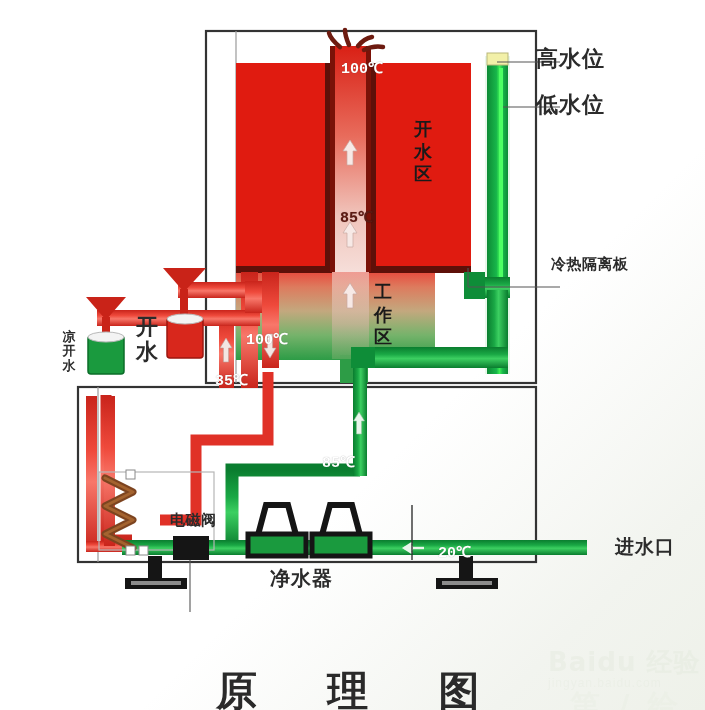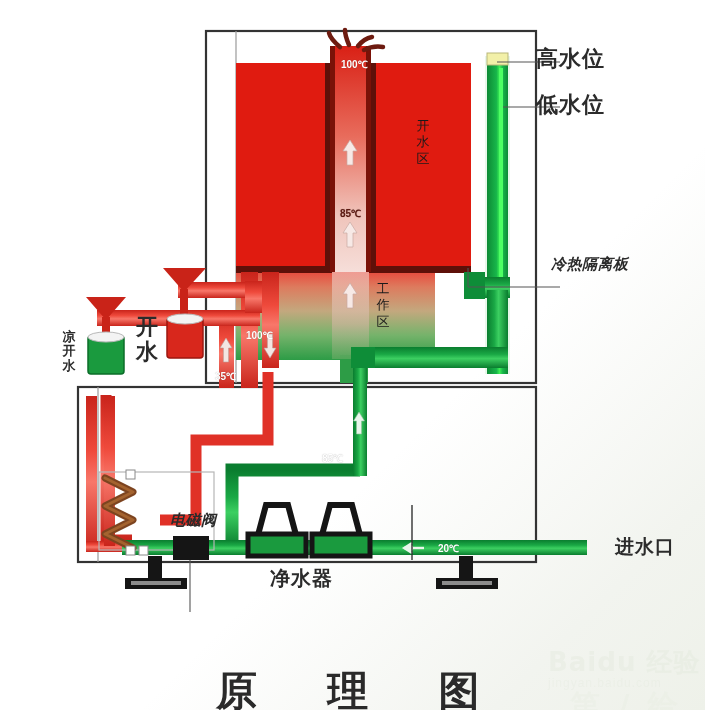--- a/index.html
+++ b/index.html
@@ -19,37 +19,37 @@
   .lbl{
     position:absolute;
     font-family:"DejaVu Sans","Liberation Sans",sans-serif;
     color:#2b2b2b;
     font-weight:bold;
     white-space:nowrap;
     line-height:1.15;
     user-select:none;
   }
   .lbl-lg{font-size:22px;letter-spacing:1px;}
-  .lbl-md{font-size:15px;letter-spacing:0.5px;font-style:italic;}
+  .lbl-md{font-size:15px;letter-spacing:0.5px;}
   .lbl-sm{font-size:13px;}
   .zone-lbl{
     position:absolute;
     font-family:"DejaVu Sans","Liberation Sans",sans-serif;
-    font-weight:normal;
-    font-size:13px;
+    font-weight:bold;
+    font-size:18px;
     color:#1a1a1a;
     line-height:1.25;
     text-align:center;
     width:22px;
     user-select:none;
   }
   .temp{
     position:absolute;
-    font-family:Liberation Sans, sans-serif;
-    font-size:10px;
+    font-family:Liberation Mono, monospace;
+    font-size:15px;
     font-weight:bold;
     color:#ffffff;
     white-space:nowrap;
     user-select:none;
     text-shadow:0 0 1px rgba(0,0,0,.35);
   }
   .temp-dark{color:#f6f6f6;}
   .title{
     position:absolute;
     font-family:"DejaVu Sans","Liberation Sans",sans-serif;

